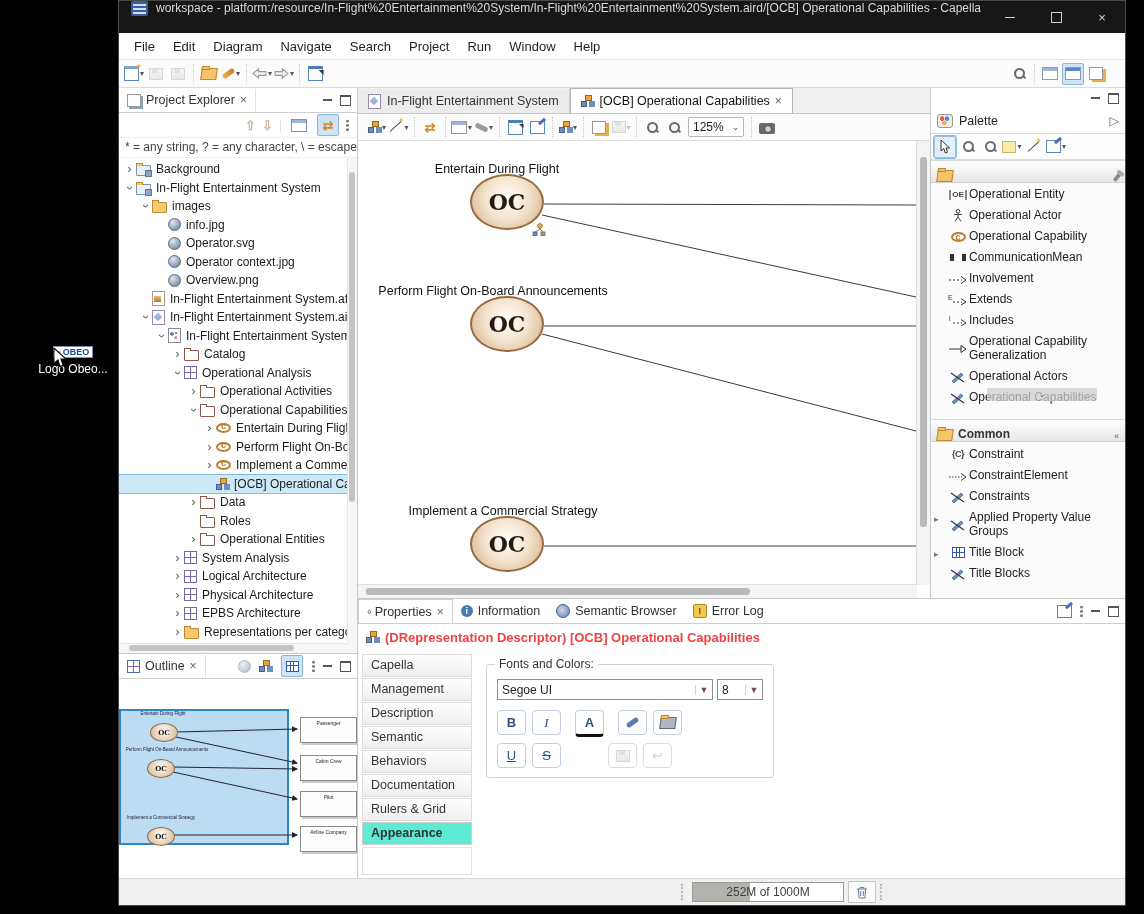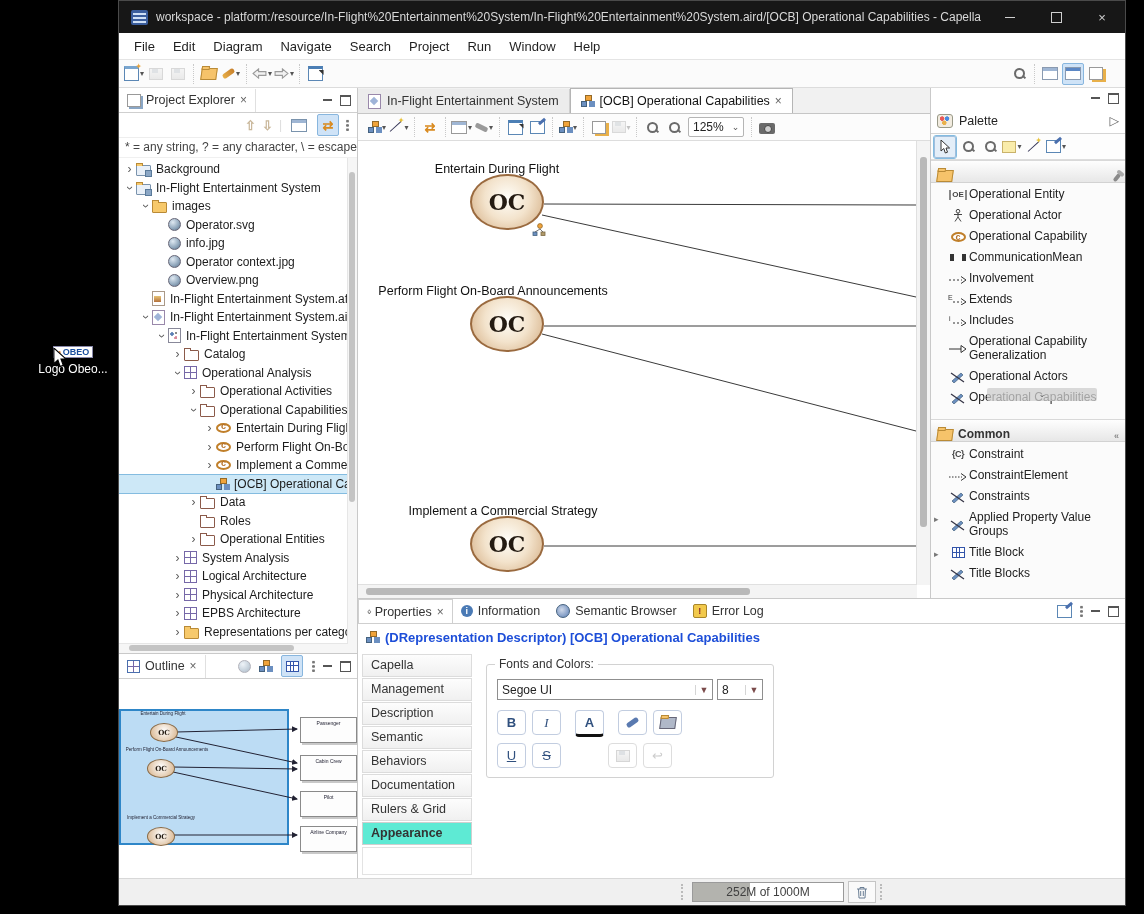--- a/index.html
+++ b/index.html
@@ -1,21 +1,21 @@
 <!DOCTYPE html>
 <html><head>
 <meta charset="utf-8">
 <style>
   html,body{margin:0;padding:0}
   body{width:1144px;height:914px;background:#000;position:relative;overflow:hidden;
        font-family:"Liberation Sans",sans-serif;font-size:12px;color:#222}
   .win{position:absolute;left:118px;top:0;width:1008px;height:906px;background:#efefef;
        border:1px solid #4a4a4a;box-sizing:border-box;display:flex;flex-direction:column}
   
-  .titlebar{height:32px;background:#171717;display:flex;align-items:center;color:#d9d9d9;flex:none}
+  .titlebar{height:32px;background:#171717;display:flex;color:#d9d9d9;flex:none}
   .app-ic{width:17px;height:15px;background:#3a5d9c;border-radius:2px;margin:0 8px 0 12px;position:relative;flex:none}
   .app-ic::before{content:"";position:absolute;left:2px;top:3px;width:13px;height:2px;background:#cfe0f5;box-shadow:0 4px 0 #cfe0f5,0 8px 0 #cfe0f5}
   .title-text{font-size:12px;white-space:nowrap;overflow:hidden;flex:1}
   .winbtn{width:46px;height:32px;display:flex;align-items:center;justify-content:center;color:#cfcfcf;font-size:13px;flex:none}
   .wb-min i{display:block;width:10px;border-top:1px solid #cfcfcf}
   .wb-max i{display:block;width:9px;height:9px;border:1px solid #cfcfcf}
   
   .menubar{height:26px;background:#fff;border-bottom:1px solid #e4e4e4;display:flex;align-items:center;padding-left:6px;flex:none}
   .menu{padding:0 9px;font-size:13px;color:#1f1f1f}
   .toolbar{height:27px;background:#fbfbfb;border-bottom:1px solid #dcdcdc;display:flex;align-items:center;flex:none}
@@ -168,21 +168,21 @@
   .drawer{height:21px;display:flex;align-items:flex-end;background:linear-gradient(#fefefe,#e7e7e7);border-top:1px solid #d9d9d9;border-bottom:1px solid #d2d2d2;padding:0 6px;font-size:12px;font-weight:bold;color:#333;flex:none}
   .drawer .lbl{margin-left:5px}
   .pitems{overflow:hidden;flex:none}
   .pitem{display:flex;align-items:center;padding:4px 2px 3px 16px;font-size:12px;color:#222;line-height:14px;position:relative}
   .pitem .ictr{width:22px;flex:none;display:flex;justify-content:center;padding-top:1px}
   .pitem .lbl{flex:1;padding-right:2px}
   .pitem .pre{position:absolute;left:3px;top:6px;font-size:9px;color:#777}
   .scrollhint{position:absolute;left:56px;top:2px;width:110px;height:13px;background:rgba(205,205,205,.75);border-radius:2px;text-align:center;font-size:8px;color:#555;line-height:13px}
   
   .props{flex:1;display:flex;flex-direction:column;background:#fff;border-top:1px solid #c9c9c9;min-height:0}
-  .props-header{height:26px;display:flex;align-items:center;padding-left:8px;font-size:13px;font-weight:bold;color:#1d4ed8;flex:none;background:#fff}
+  .props-header{height:26px;display:flex;align-items:center;padding-left:8px;font-size:13px;font-weight:bold;color:#ef4444;flex:none;background:#fff}
   .props-header .lbl{margin-left:6px}
   .props-body{flex:1;display:flex;min-height:0;background:#fff}
   .sidetabs{width:110px;flex:none;padding:4px 0 0 4px}
   .stab{height:21px;line-height:21px;padding-left:8px;background:linear-gradient(#fdfdfd,#f0f0f0);border:1px solid #dcdcdc;font-size:12.5px;color:#333;margin-bottom:1px}
   .stab.active{background:#5eead4;font-weight:bold;border-color:#cfcfcf}
   .stab-empty{height:26px;background:#fff;border:1px solid #e3e3e3;margin-top:2px}
   .fieldset{position:relative;margin:14px 0 0 14px;width:286px;height:112px;border:1px solid #d2d2d2;border-radius:3px}
   .fieldset .legend{position:absolute;left:8px;top:-8px;background:#fff;padding:0 4px;font-size:12px;color:#333}
   .combo{display:flex;align-items:center;border:1px solid #8f8f8f;height:19px;background:#fff;font-size:12px}
   .combo .val{flex:1;padding-left:4px;white-space:nowrap;overflow:hidden}
@@ -341,26 +341,26 @@
               <span class="lbl">In-Flight Entertainment System</span>
             </div>
           <div class="trow d1">
               <span class="exp open">›</span>
               <span class="ic i-folder"></span>
               <span class="lbl">images</span>
             </div>
           <div class="trow d2">
               <span class="exp"> </span>
               <span class="ic i-sphere"></span>
-              <span class="lbl">Operator.svg</span>
+              <span class="lbl">info.jpg</span>
             </div>
           <div class="trow d2">
               <span class="exp"> </span>
               <span class="ic i-sphere"></span>
-              <span class="lbl">info.jpg</span>
+              <span class="lbl">Operator.svg</span>
             </div>
           <div class="trow d2">
               <span class="exp"> </span>
               <span class="ic i-sphere"></span>
               <span class="lbl">Operator context.jpg</span>
             </div>
           <div class="trow d2">
               <span class="exp"> </span>
               <span class="ic i-sphere"></span>
               <span class="lbl">Overview.png</span>

